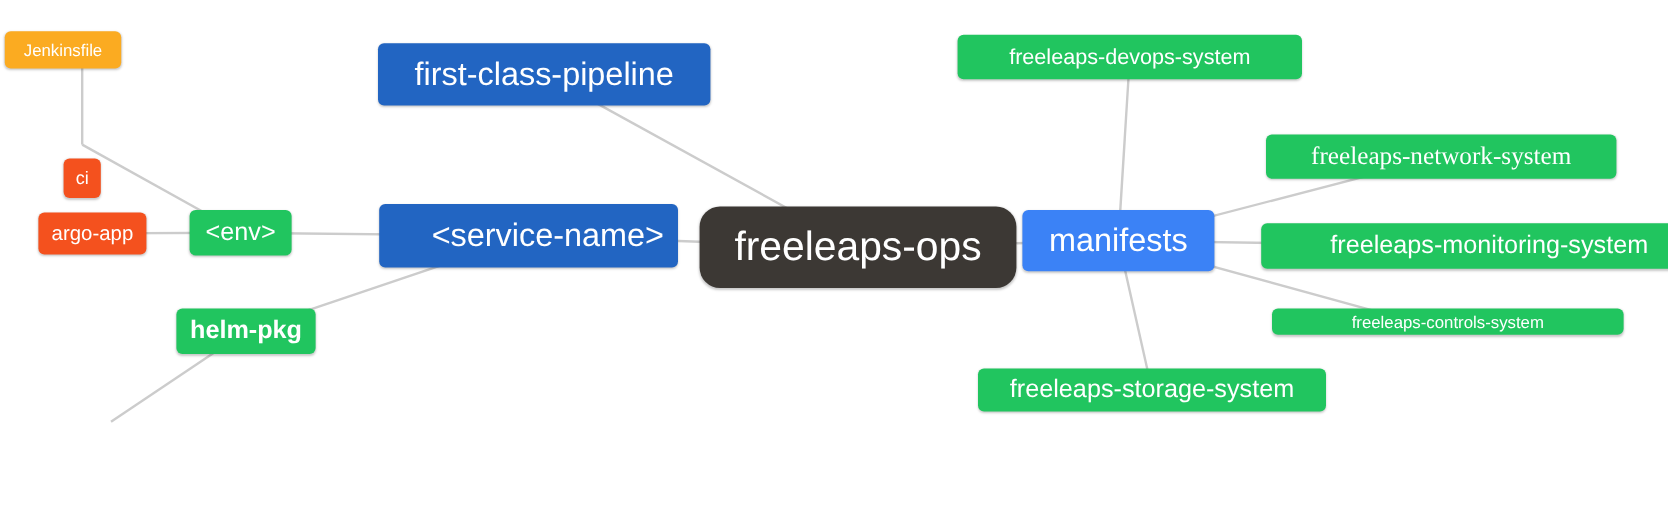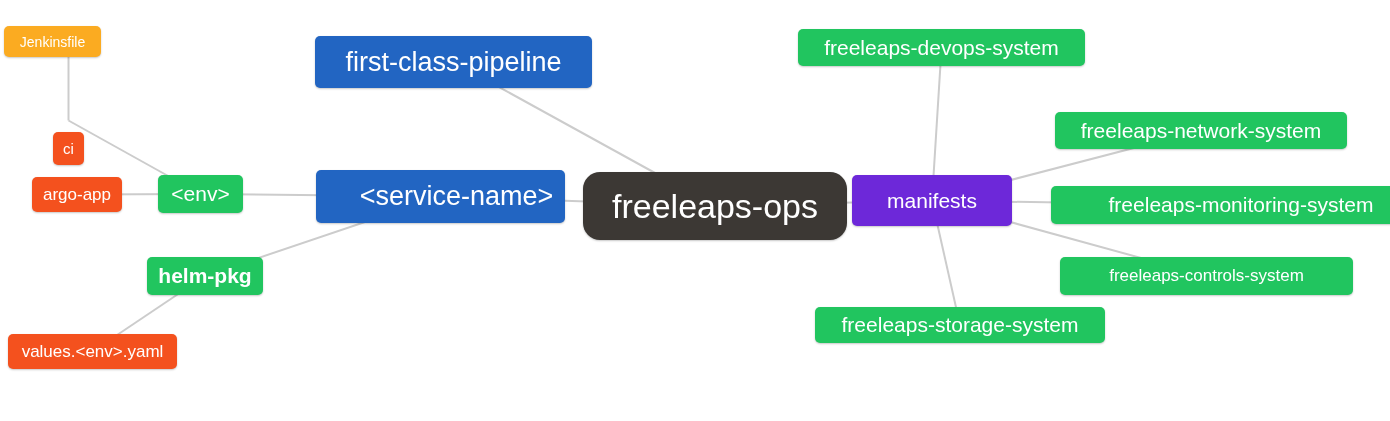--- a/index.html
+++ b/index.html
@@ -51,33 +51,32 @@
   <div class="node" style="left: 4px; top: 26px; width: 97px; height: 31px; font-size: 14px; background-color: rgb(251, 171, 33);">Jenkinsfile</div>
 
   <div class="node" style="left: 53px; top: 104px; width: 31px; height: 33px; font-size: 15px; background-color: rgb(244, 81, 30); margin-top: 28px;">ci</div>
 
   <div class="node" style="left: 32px; top: 177px; width: 90px; height: 35px; font-size: 17px; background-color: rgb(244, 81, 30);">argo-app</div>
 
   <div class="node" style="left: 158px; top: 175px; width: 85px; height: 38px; font-size: 21px; background-color: rgb(33, 197, 95);">&lt;env&gt;</div>
 
   <div class="node" style="left: 147px; top: 257px; width: 116px; height: 38px; font-size: 21px; background-color: rgb(33, 197, 95); font-weight: bold;">helm-pkg</div>
 
-  <div class="node" style="left: 8px; top: 334px; width: 169px; height: 35px; font-size: 17px; background-color: rgb(244, 81, 30);">values.&lt;env&gt;.yaml</div>
 
   <div class="node" style="left: 315px; top: 36px; width: 277px; height: 52px; font-size: 27px; background-color: rgb(34, 101, 194);">first-class-pipeline</div>
 
   <div class="node" style="left: 316px; top: 170px; width: 249px; height: 53px; font-size: 27px; background-color: rgb(34, 101, 194); padding-left: 32px;">&lt;service-name&gt;</div>
 
   <div class="node root" style="left: 583px; top: 172px; width: 264px; height: 68px; font-size: 34px; background-color: rgb(60, 56, 52); border-radius: 17px;">freeleaps-ops</div>
 
-  <div class="node" style="left: 852px; top: 175px; width: 160px; height: 51px; font-size: 21px; background-color: #6d28d9;">manifests</div>
+  <div class="node" style="left: 852px; top: 175px; width: 160px; height: 51px; font-size: 27px; background-color: #3b82f6;">manifests</div>
 
-  <div class="node" style="left: 798px; top: 29px; width: 287px; height: 37px; font-size: 21px; background-color: rgb(33, 197, 95);">freeleaps-devops-system</div>
+  <div class="node" style="left: 798px; top: 29px; width: 287px; height: 37px; font-size: 18px; background-color: rgb(33, 197, 95);">freeleaps-devops-system</div>
 
-  <div class="node" style="left: 1055px; top: 112px; width: 292px; height: 37px; font-size: 21px; background-color: rgb(33, 197, 95);">freeleaps-network-system</div>
+  <div class="node" style="left: 1055px; top: 112px; width: 292px; height: 37px; font-size: 21px; background-color: rgb(33, 197, 95); font-family: Liberation Serif, serif;">freeleaps-network-system</div>
 
   <div class="node" style="left: 1051px; top: 186px; width: 380px; height: 38px; font-size: 21px; background-color: rgb(33, 197, 95);">freeleaps-monitoring-system</div>
 
-  <div class="node" style="left: 1060px; top: 257px; width: 293px; height: 38px; font-size: 17px; background-color: rgb(33, 197, 95);">freeleaps-controls-system</div>
+  <div class="node" style="left: 1060px; top: 257px; width: 293px; height: 22px; font-size: 14px; background-color: rgb(33, 197, 95);">freeleaps-controls-system</div>
 
   <div class="node" style="left: 815px; top: 307px; width: 290px; height: 36px; font-size: 21px; background-color: rgb(33, 197, 95);">freeleaps-storage-system</div>
 
 </div>
 
 </body></html>

